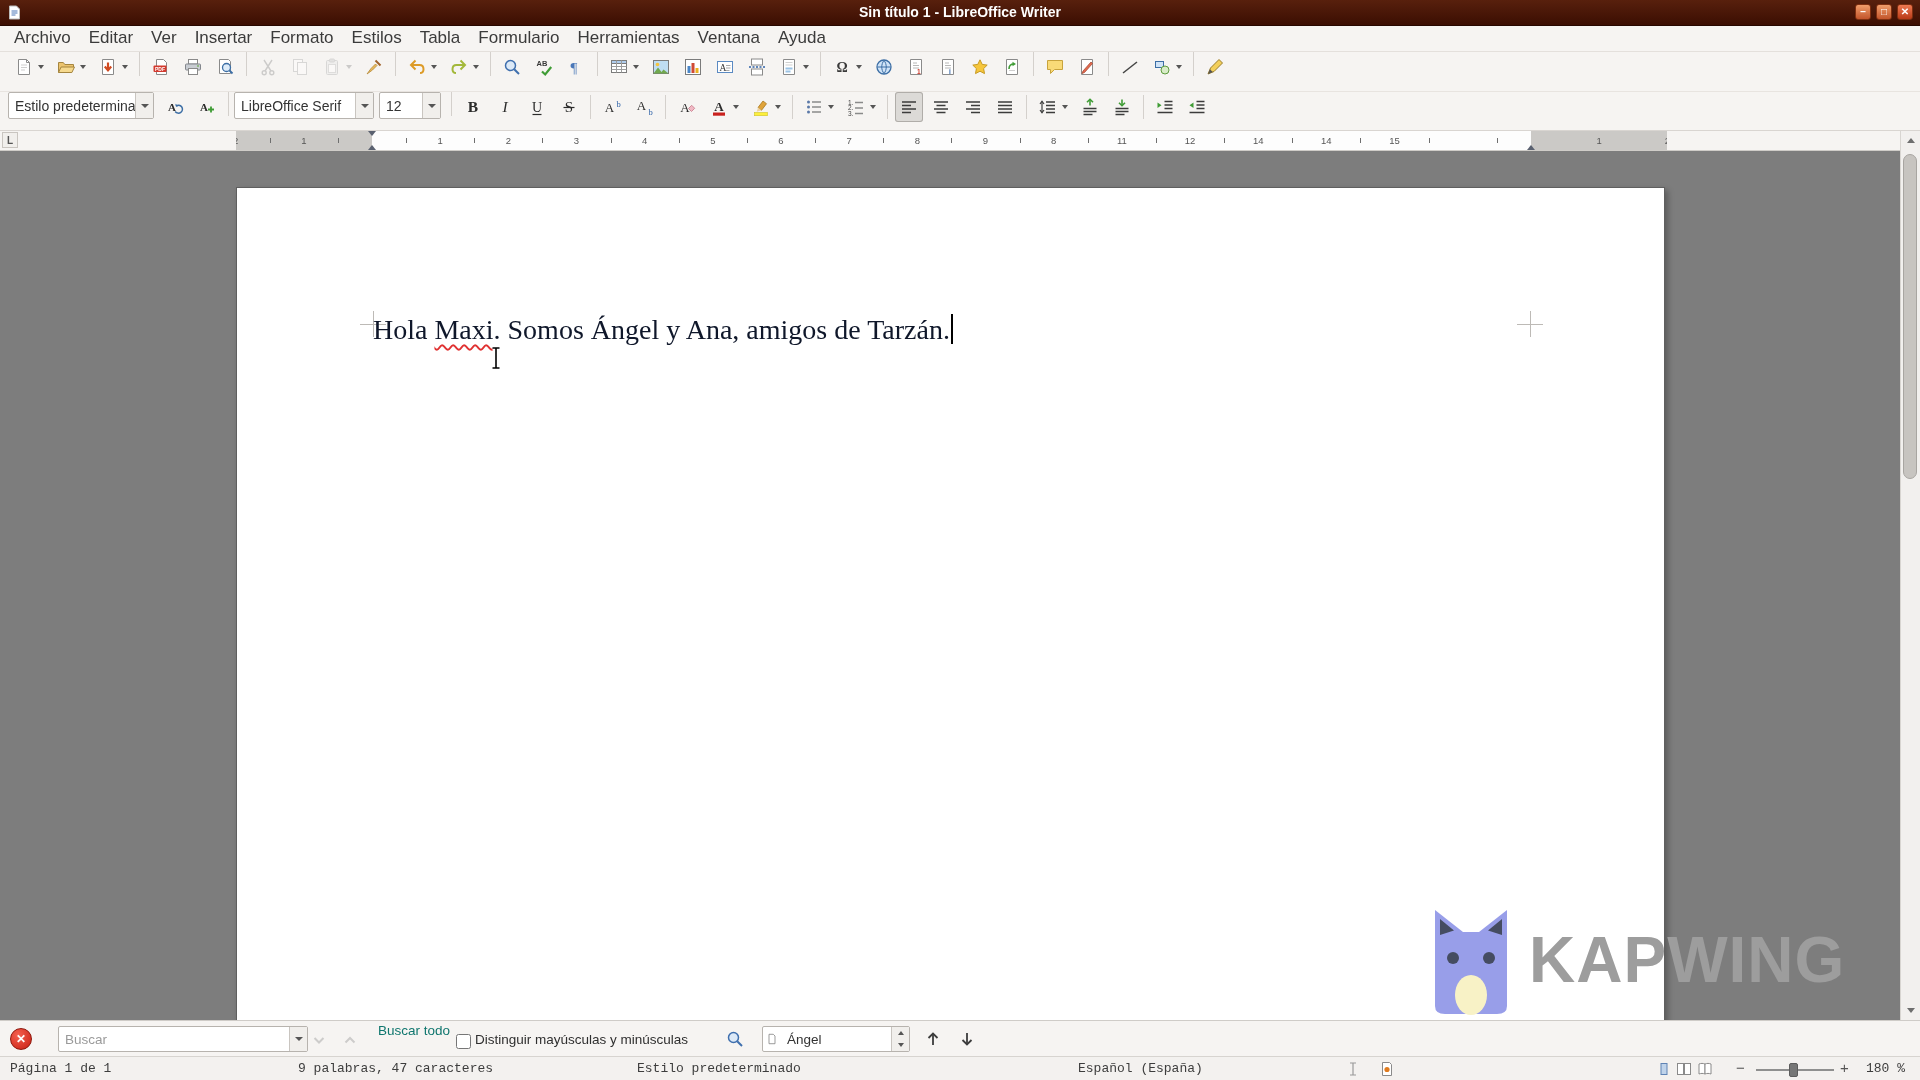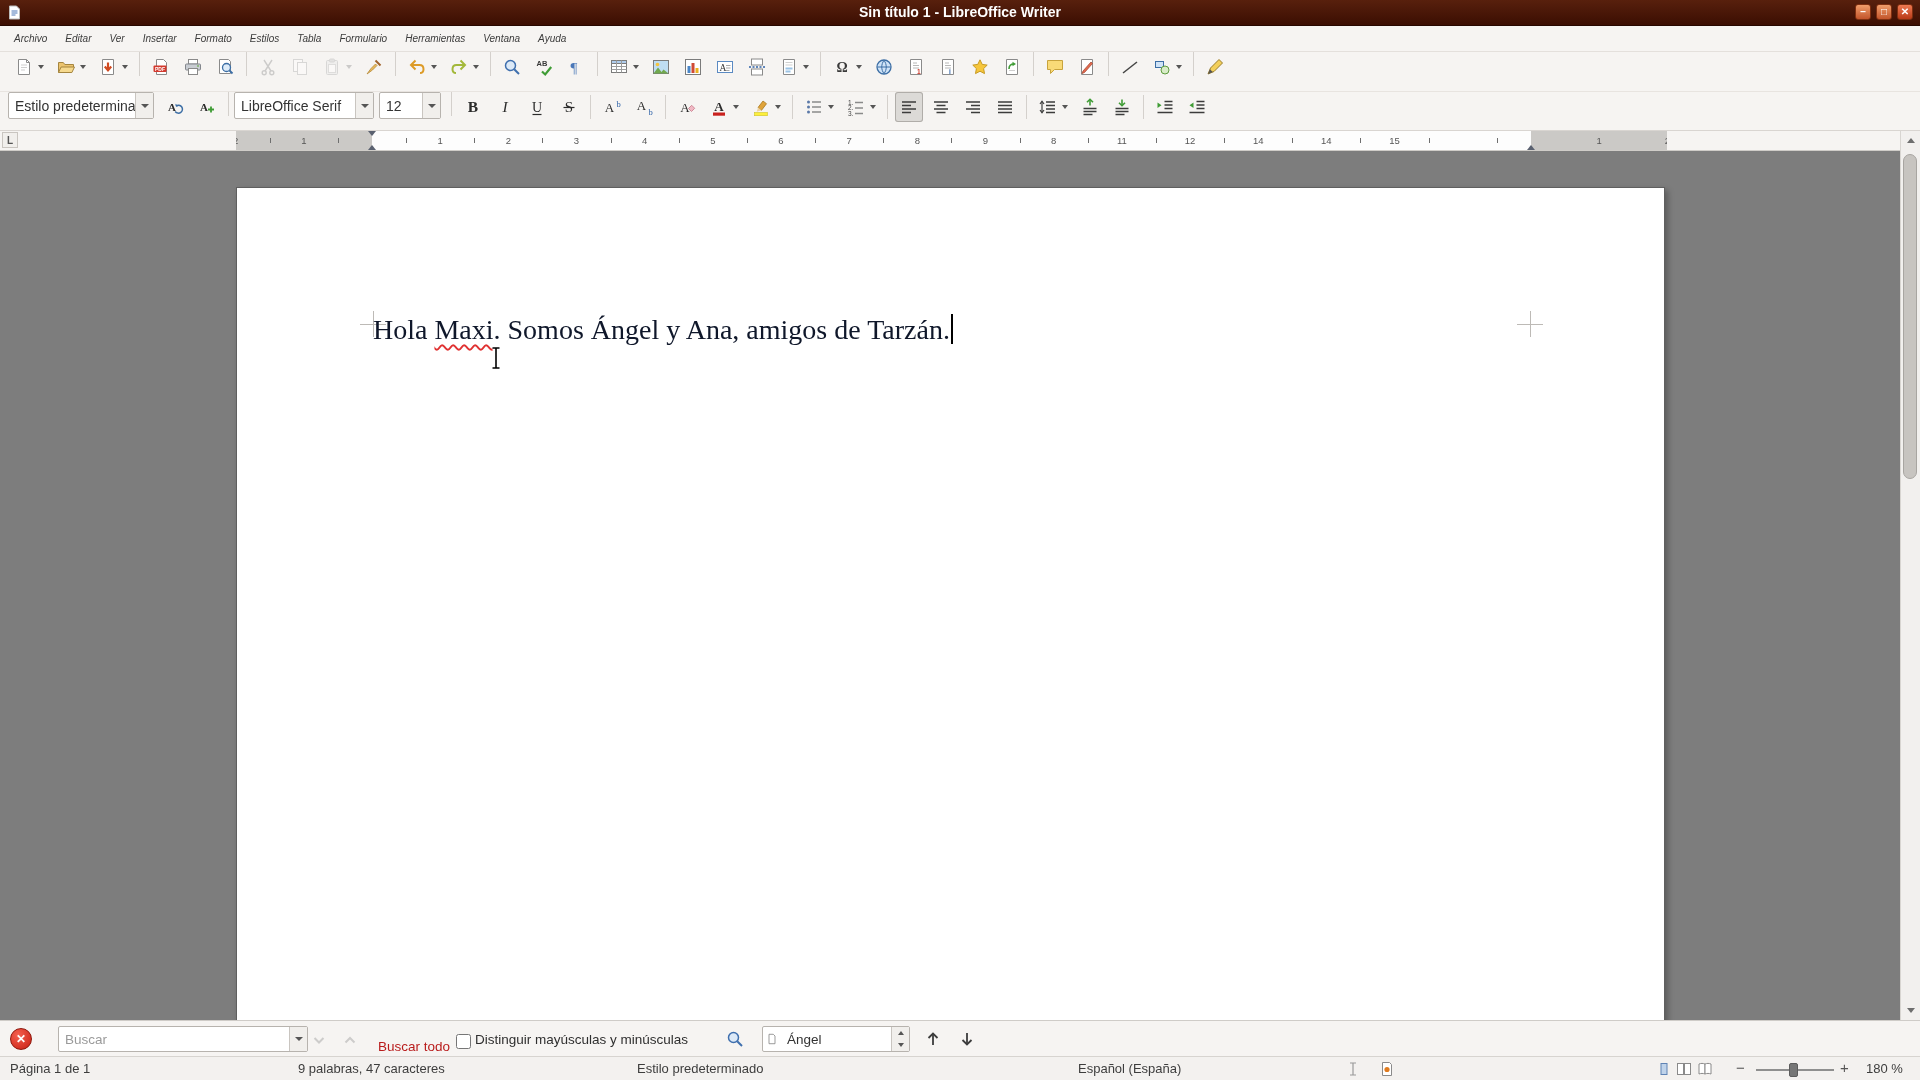--- a/index.html
+++ b/index.html
@@ -16,21 +16,21 @@
   .tb-btns{position:absolute;right:7px;top:4px;display:flex;gap:5px;z-index:2;}
   .wbtn{width:16px;height:16px;border-radius:3px;border:1px solid #7e2f10;box-sizing:border-box;
         background:linear-gradient(#ef9d6b,#c2552b);color:#fff;font-size:10px;line-height:13px;
         text-align:center;font-weight:bold;}
   .wbtn.close{background:linear-gradient(#f07a52,#b83a17);}
 
   
   .menubar{position:absolute;left:0;top:25px;width:1920px;height:27px;background:#f6f4f2;
            border-bottom:1px solid #e4e0dc;display:flex;align-items:center;padding-left:5px;
            box-sizing:border-box;z-index:29;}
-  .menu-item{padding:4px 9px;font-size:10px;color:#3b3b3b;white-space:nowrap;font-style:italic;}
+  .menu-item{padding:4px 9px;font-size:17px;color:#3b3b3b;white-space:nowrap;}
 
   
   .toolbar{position:absolute;left:0;width:1920px;background:#f6f4f2;display:flex;
            align-items:flex-start;box-sizing:border-box;z-index:28;}
   #tb-std{top:52px;height:40px;border-bottom:1px solid #e8e4e0;padding-left:8px;}
   #tb-fmt{top:92px;height:39px;border-bottom:1px solid #d9d5d1;padding-left:8px;}
   .tbtn{display:inline-flex;align-items:center;height:30px;padding:0 4px;border-radius:3px;
         margin:0 2px;flex:none;}
   .ic{width:20px;height:20px;display:inline-block;}
   .ic svg{display:block;width:20px;height:20px;}
@@ -104,38 +104,38 @@
   #findbar>*{position:absolute;}
   .fb-close{left:10px;top:7px;width:22px;height:22px;border-radius:50%;
             background:radial-gradient(circle at 35% 30%,#f4604f,#c81e12);border:1px solid #8e180d;
             color:#fff;font-size:12px;font-weight:bold;text-align:center;line-height:20px;box-sizing:border-box;}
   .fb-input{left:58px;top:5px;width:250px;height:26px;}
   .fb-input input{border:none;outline:none;background:transparent;flex:1;font-size:13.5px;
                   color:#333;padding:0 6px;font-family:"Liberation Sans",sans-serif;min-width:0;}
   .fb-input input::placeholder{color:#9a9a9a;}
   .fbbtn{width:26px;height:26px;display:flex;align-items:center;justify-content:center;border-radius:3px;}
   .fbbtn svg{width:20px;height:20px;}
-  .fb-findall{top:18px;font-size:13.5px;color:#b91c1c;white-space:nowrap;}
+  .fb-findall{top:2px;font-size:13.5px;color:#0f766e;white-space:nowrap;}
   .fb-check{left:452px;top:10px;width:15px;height:15px;}
   .fb-mclabel{left:475px;top:11px;font-size:13.5px;color:#2f2f2f;white-space:nowrap;}
   .fb-nav{left:762px;top:5px;width:148px;height:26px;}
   .fb-nav .pgic{width:18px;display:flex;justify-content:center;}
   .fb-nav .val{flex:1;font-size:13.5px;}
   .spin{display:flex;flex-direction:column;width:17px;border-left:1px solid #c9c5c0;
         align-self:stretch;background:#f1efec;}
   .spin i{flex:1;position:relative;}
   .spin i::after{content:"";position:absolute;left:50%;top:50%;transform:translate(-50%,-50%);
         border-left:3.5px solid transparent;border-right:3.5px solid transparent;}
   .spin .su::after{border-bottom:4px solid #555;}
   .spin .sd::after{border-top:4px solid #555;}
 
   
   #statusbar{position:absolute;left:0;top:1056px;width:1920px;height:24px;background:#f3f1ef;
              border-top:1px solid #d7d4d0;box-sizing:border-box;z-index:25;}
-  .st{position:absolute;top:4px;font-size:13px;color:#3d3d3d;white-space:nowrap;}
+  .st{position:absolute;top:4px;font-size:13px;color:#3d3d3d;white-space:nowrap;font-family:Liberation Mono, monospace;}
   .stic{position:absolute;top:4px;width:16px;height:16px;}
   .stic svg{width:16px;height:16px;display:block;}
   .zoom-minus{position:absolute;left:1736px;top:2px;font-size:15px;color:#555;}
   .zoom-plus{position:absolute;left:1840px;top:2px;font-size:15px;color:#555;}
   .ztrack{position:absolute;left:1756px;top:12px;width:78px;height:2px;background:#8f8f8f;}
   .znotch{position:absolute;left:38px;top:-3px;width:1px;height:8px;background:#8f8f8f;}
   .zthumb{position:absolute;left:33px;top:-6px;width:9px;height:14px;background:#767676;
           border:1px solid #5c5c5c;border-radius:2px;box-sizing:border-box;}
   .zoomval{left:1866px;}
 </style>
@@ -728,20 +728,31 @@
 
   <div id="docarea">
     <div class="page">
       <div class="crop" style="left:136px;top:123px;width:1px;height:26px"></div>
       <div class="crop" style="left:123px;top:136px;width:26px;height:1px"></div>
       <div class="crop" style="left:1293px;top:123px;width:1px;height:26px"></div>
       <div class="crop" style="left:1280px;top:136px;width:26px;height:1px"></div>
       <p class="doc-text"><span>Hola </span><span class="misspell">Maxi</span><span>. Somos Ángel y Ana, amigos de Tarzán.</span><span class="caret"></span></p>
     </div>
 
+    <div id="kapwing">
+      <svg width="88" height="115" viewBox="0 0 88 115">
+        <path d="M8 44 L8 8 L36 30 L52 30 L80 8 L80 104 Q80 112 70 112 L18 112 Q8 112 8 104 Z" fill="#989ee9"></path>
+        <path d="M13 33 L13 17 L27 28.5 Z" fill="#454c61"></path>
+        <path d="M75 33 L75 17 L61 28.5 Z" fill="#454c61"></path>
+        <circle cx="26" cy="56" r="6" fill="#454c61"></circle>
+        <circle cx="62" cy="56" r="6" fill="#454c61"></circle>
+        <ellipse cx="44" cy="93" rx="16" ry="20" fill="#f8f2c6"></ellipse>
+      </svg>
+      <span class="wm-text">KAPWING</span>
+    </div>
   </div>
 
   <svg id="mousecursor" width="14" height="24" viewBox="0 0 14 24">
     <g stroke="#fff" stroke-width="4" fill="none">
         <path d="M3.5 2h7M7 2v20M3.5 22h7"></path>
       </g>
     <g stroke="#000" stroke-width="1.6" fill="none">
         <path d="M3.5 2h7M7 2v20M3.5 22h7"></path>
       </g>
   </svg>

